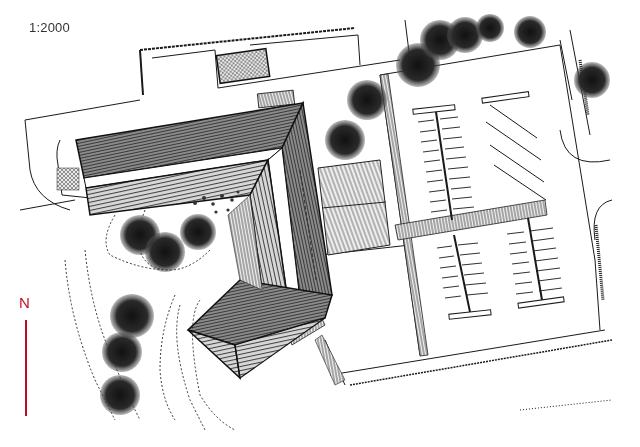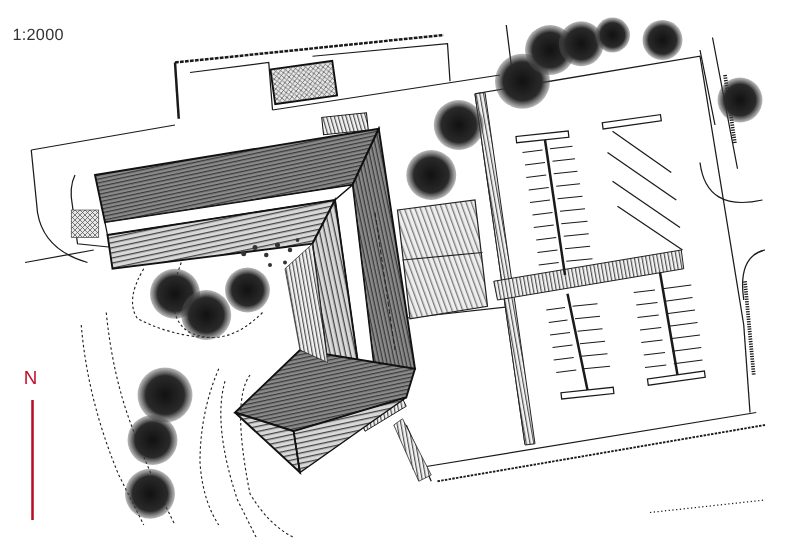--- a/index.html
+++ b/index.html
@@ -1,18 +1,18 @@
 <!DOCTYPE html>
 <html><head>
   <meta charset="utf-8">
   <style>
     html, body { margin: 0; padding: 0; background: #ffffff; }
     body { width: 640px; height: 447px; position: relative; overflow: hidden; font-family: "Liberation Sans", sans-serif; }
     #plan { position: absolute; left: 0; top: 0; width: 640px; height: 447px; }
-    .scale-label { position: absolute; left: 10px; top: 20px; font-size: 13px; color: #333333; letter-spacing: 0.2px; text-align: center; }
+    .scale-label { position: absolute; left: 29px; top: 20px; font-size: 13px; color: #333333; letter-spacing: 0.2px; text-align: center; }
     .north-label { position: absolute; left: 19px; top: 294px; font-size: 15px; color: #c0102a; }
     .north-line { position: absolute; left: 25px; top: 320px; width: 2px; height: 96px; background: #b80c22; }
   </style>
 </head>
 <body>
 
 <svg id="plan" viewBox="0 0 640 447" xmlns="http://www.w3.org/2000/svg">
   <defs>
     <pattern id="roofHatch" width="4" height="3" patternUnits="userSpaceOnUse" patternTransform="rotate(-12)">
       <rect width="4" height="3" fill="#8a8a8a"></rect>

